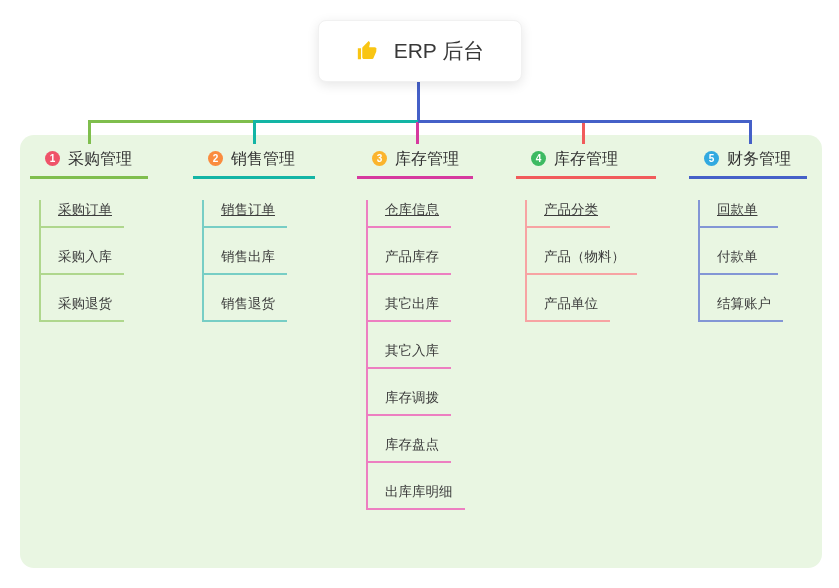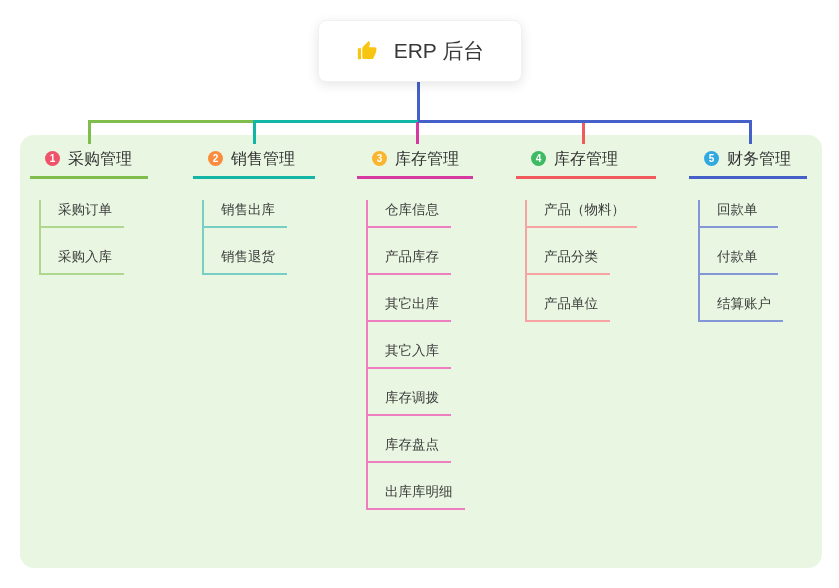--- a/index.html
+++ b/index.html
@@ -28,21 +28,21 @@
          padding:0 14px 7px 15px; border-bottom:3px solid var(--line);
          font-size:16px; line-height:20px; color:#333; white-space:nowrap; }
   .badge { width:15px; height:15px; border-radius:50%; background:var(--badge);
            color:#fff; font-size:10px; line-height:15px; text-align:center;
            flex:0 0 15px; font-weight:bold; }
   .kids { margin-left:9px; border-left:2px solid var(--kidline); width:fit-content; }
   .kid  { display:block; width:fit-content; min-width:78px;
           margin-top:19px; padding:0 12px 7px 17px;
           border-bottom:2px solid var(--kidline);
           font-size:13.5px; line-height:19px; color:#3c3c3c; white-space:nowrap; }
-  .kid:first-child { margin-top:21px; }
+  .kid:first-child { margin-top:21px;text-decoration:underline; }
 
   
   .b1 .hdr { min-width:118px; }
   .b2 .hdr { min-width:122px; }
   .b3 .hdr { min-width:113px; }
   .b4 .hdr { min-width:140px; }
   .b5 .hdr { min-width:118px; }
 
   
   .c1 { background:var(--c1); } .c2 { background:var(--c2); }
@@ -74,29 +74,31 @@
   </div>
 
   <div class="branch b1" style="left: 30px; --line: #7FBE4D; --kidline: #AFD78D; --badge: #EF5369;">
     <div class="hdr">
       <span class="badge">1</span>
       <span>采购管理</span>
     </div>
     <div class="kids">
       <div class="kid">采购订单</div>
       <div class="kid">采购入库</div>
+      <div class="kid">采购退货</div>
     </div>
   </div>
 
   <div class="branch b2" style="left: 193px; --line: #13B5A5; --kidline: #77CEC5; --badge: #FA8C3E;">
     <div class="hdr">
       <span class="badge">2</span>
       <span>销售管理</span>
     </div>
     <div class="kids">
+      <div class="kid">销售订单</div>
       <div class="kid">销售出库</div>
       <div class="kid">销售退货</div>
     </div>
   </div>
 
   <div class="branch b3" style="left: 357px; --line: #D6399F; --kidline: #ED7FC1; --badge: #FBB42D;">
     <div class="hdr">
       <span class="badge">3</span>
       <span>库存管理</span>
     </div>
@@ -110,22 +112,22 @@
       <div class="kid">出库库明细</div>
     </div>
   </div>
 
   <div class="branch b4" style="left: 516px; --line: #F15B5B; --kidline: #F7A3A3; --badge: #3DBA62;">
     <div class="hdr">
       <span class="badge">4</span>
       <span>库存管理</span>
     </div>
     <div class="kids">
+      <div class="kid">产品分类</div>
       <div class="kid">产品（物料）</div>
-      <div class="kid">产品分类</div>
       <div class="kid">产品单位</div>
     </div>
   </div>
 
   <div class="branch b5" style="left: 689px; --line: #4560C8; --kidline: #8396D5; --badge: #31A9E0;">
     <div class="hdr">
       <span class="badge">5</span>
       <span>财务管理</span>
     </div>
     <div class="kids">

